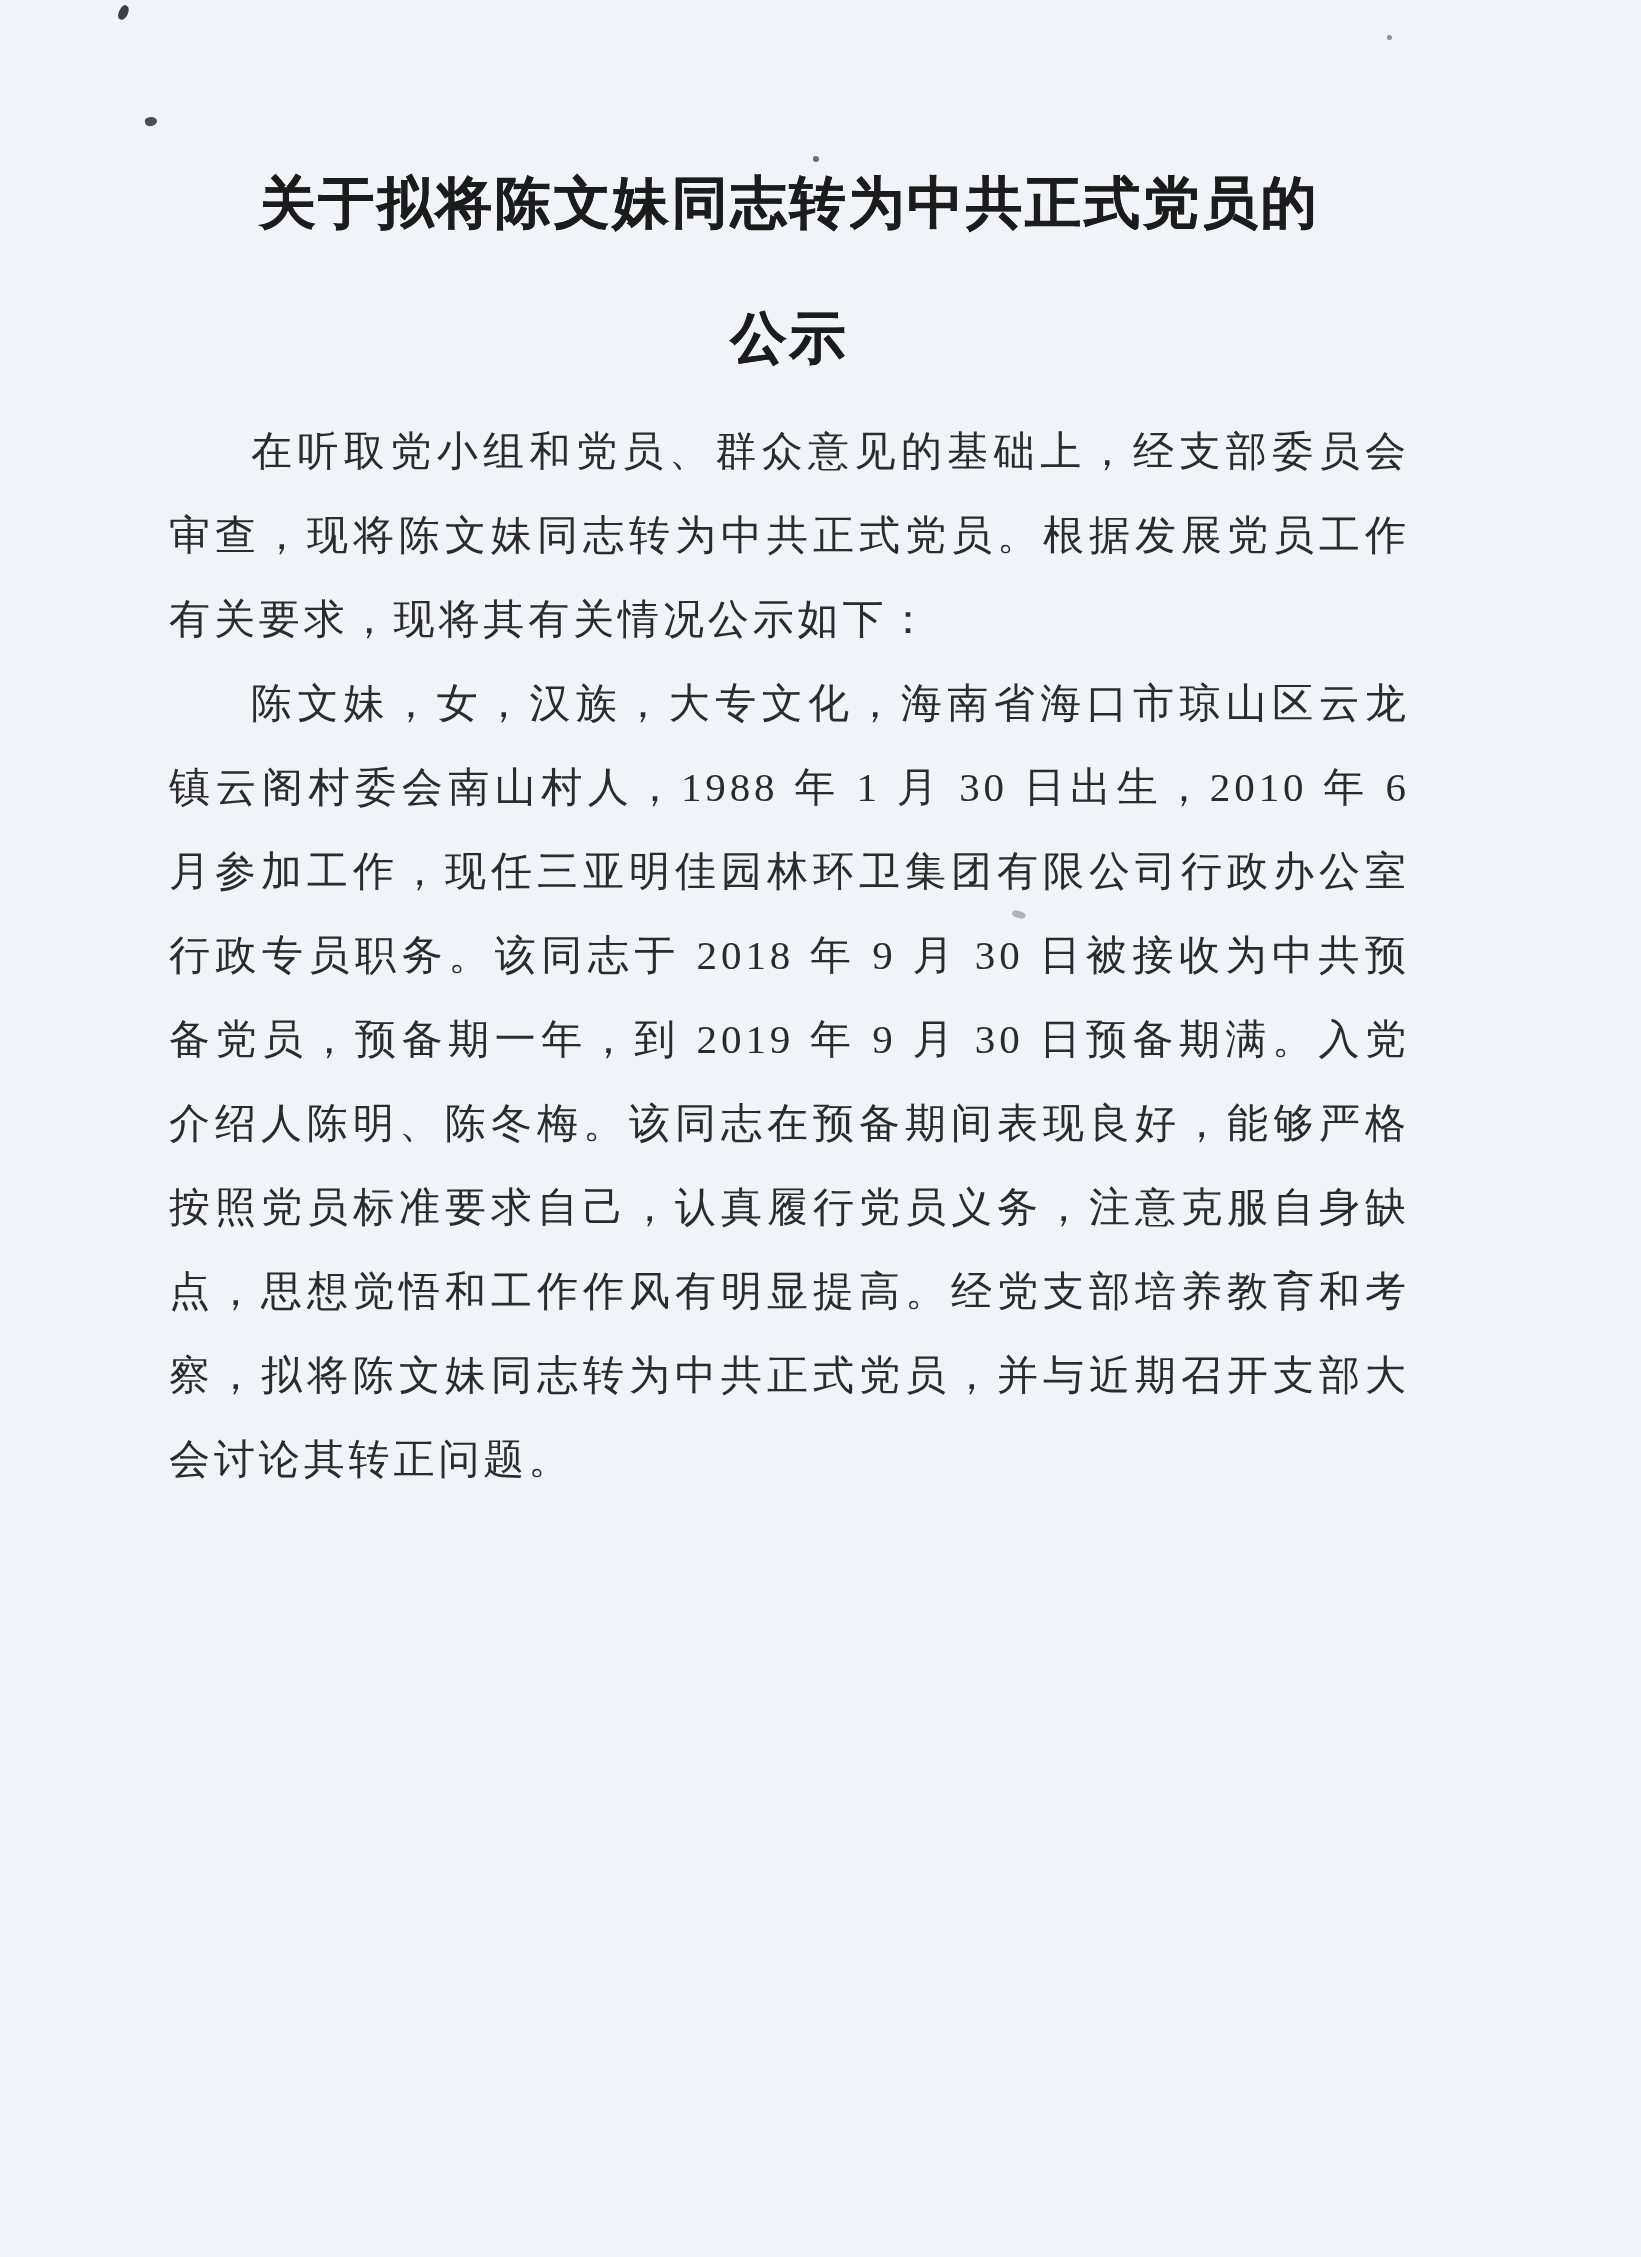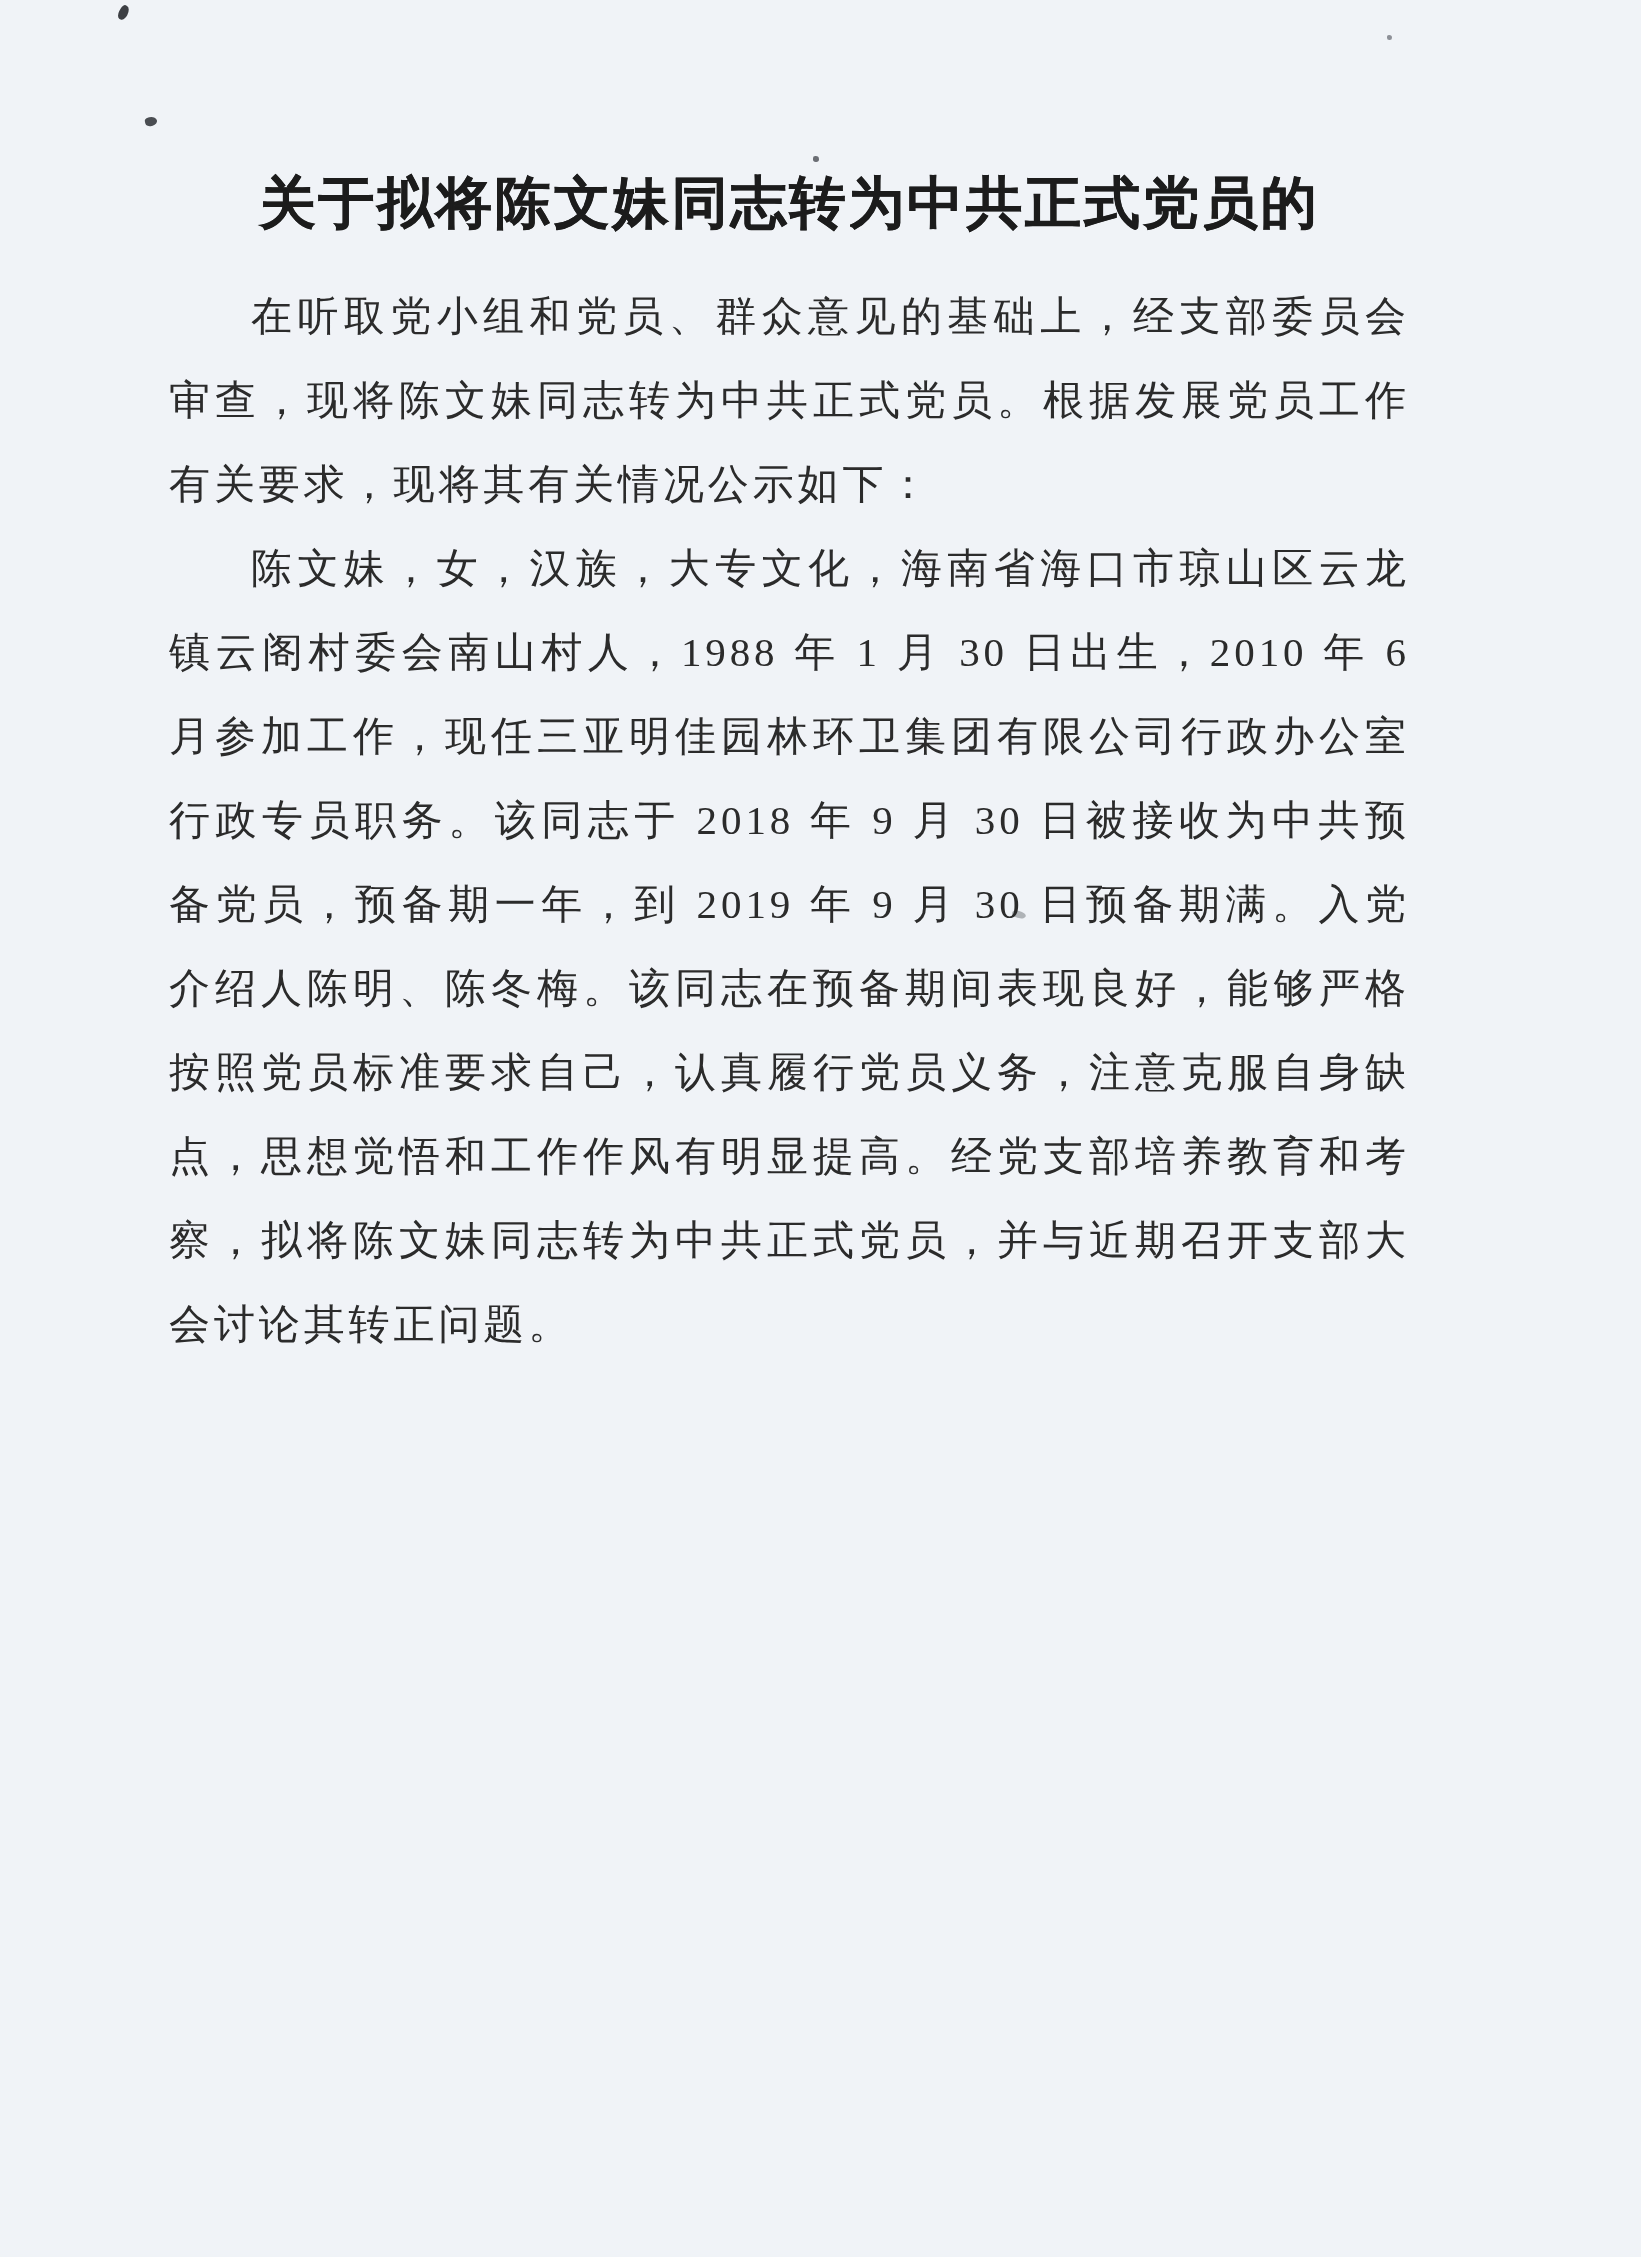--- a/index.html
+++ b/index.html
@@ -61,20 +61,21 @@
 
   <span class="speck s1"></span>
   <span class="speck s2"></span>
   <span class="speck s3"></span>
   <span class="speck s4"></span>
   <span class="speck s5"></span>
 
   <div class="content">
     <div class="doc-title">
       <div>关于拟将陈文妹同志转为中共正式党员的</div>
+      <div>公示</div>
     </div>
 
     <div class="doc-body">
       <p>在听取党小组和党员、群众意见的基础上，经支部委员会审查，现将陈文妹同志转为中共正式党员。根据发展党员工作有关要求，现将其有关情况公示如下：</p>
       <p>陈文妹，女，汉族，大专文化，海南省海口市琼山区云龙镇云阁村委会南山村人，1988 年 1 月 30 日出生，2010 年 6 月参加工作，现任三亚明佳园林环卫集团有限公司行政办公室行政专员职务。该同志于 2018 年 9 月 30 日被接收为中共预备党员，预备期一年，到 2019 年 9 月 30 日预备期满。入党介绍人陈明、陈冬梅。该同志在预备期间表现良好，能够严格按照党员标准要求自己，认真履行党员义务，注意克服自身缺点，思想觉悟和工作作风有明显提高。经党支部培养教育和考察，拟将陈文妹同志转为中共正式党员，并与近期召开支部大会讨论其转正问题。</p>
     </div>
   </div>
 
 </div>
 

